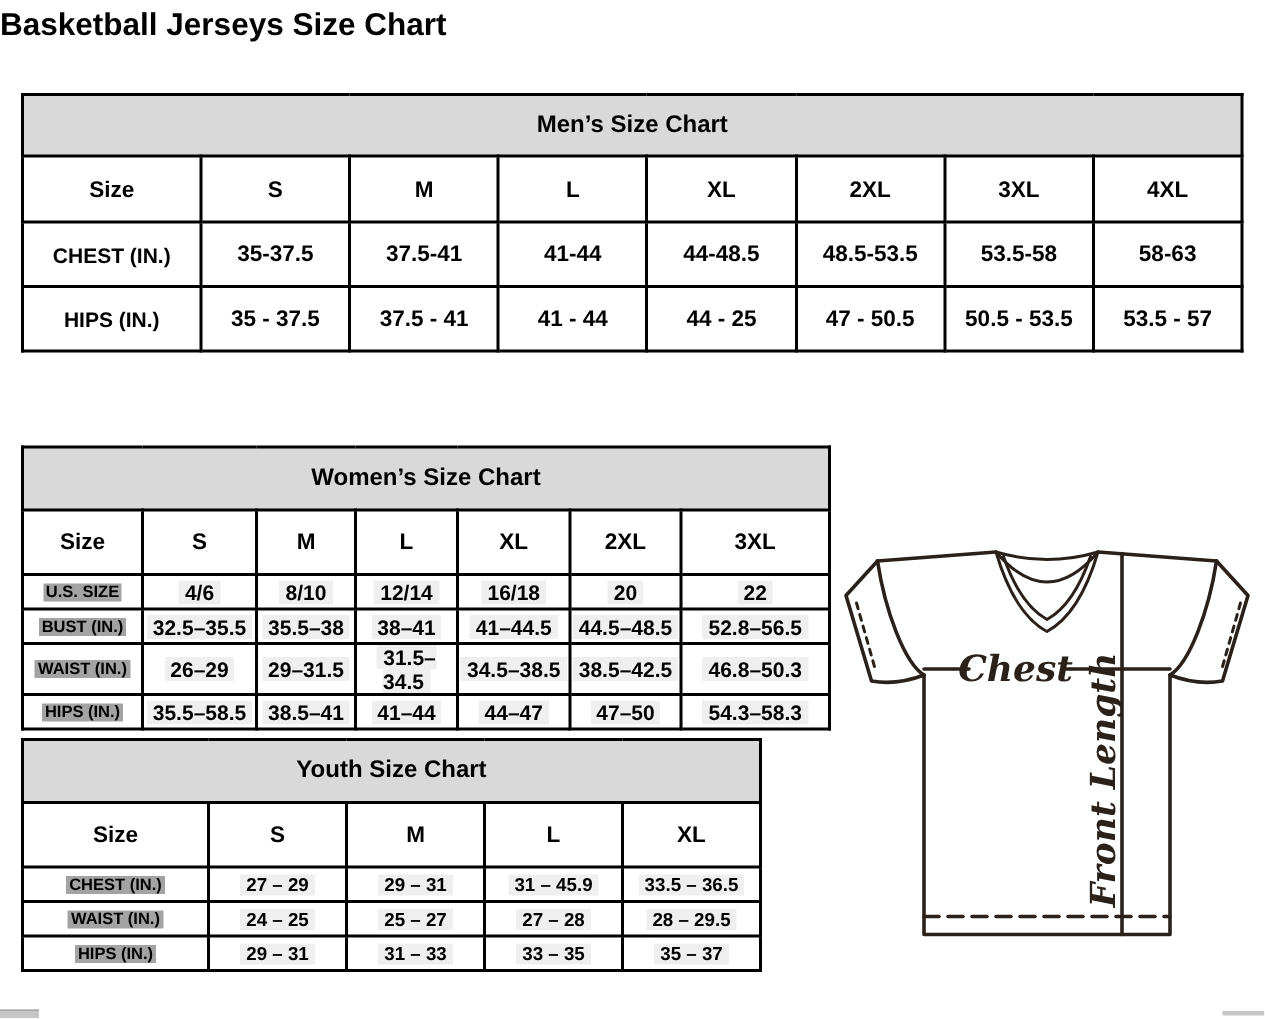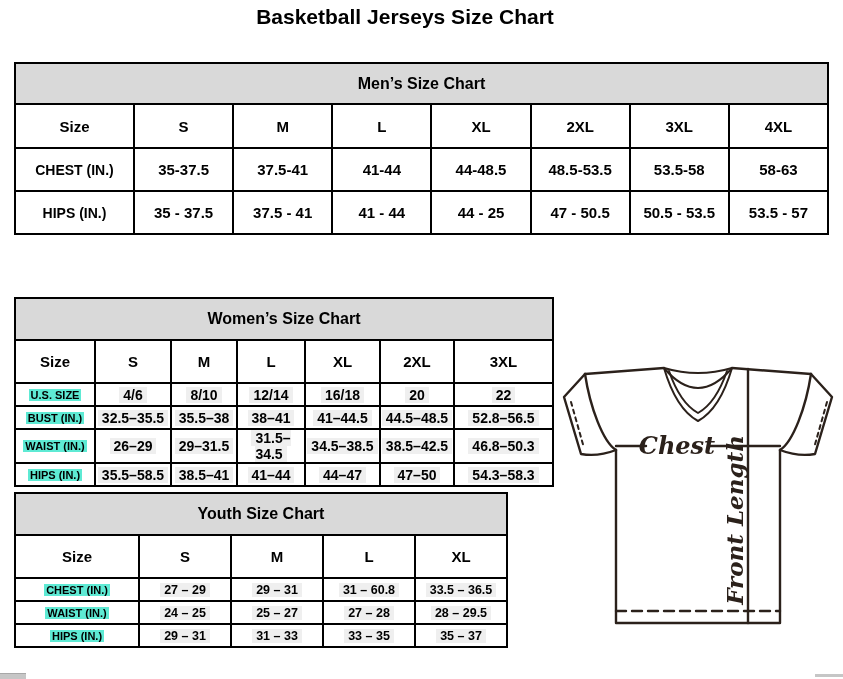--- a/index.html
+++ b/index.html
@@ -1,21 +1,21 @@
 <!DOCTYPE html>
 <html><head>
 <meta charset="utf-8">
 <style>
   html,body{margin:0;padding:0;background:#fff;}
   .page{
     position:relative;width:843px;height:679px;background:#ffffff;
     font-family:"Liberation Sans",sans-serif;color:#000;overflow:hidden;
   }
   .main-title{
-    position:absolute;left:0;top:5px;width:810px;text-align:center;
+    position:absolute;left:0;top:5px;width:810px;
     font-size:21px;font-weight:bold;margin:0;letter-spacing:0px;
   }
   table{border-collapse:collapse;table-layout:fixed;position:absolute;background:#fff;}
   th,td{border:2px solid #000;text-align:center;vertical-align:middle;padding:0;}
   .section-title{background:#d9d9d9;font-size:16px;font-weight:bold;margin-top:10px;}
   
   #mens{left:14px;top:62px;width:815px;}
   #mens .section-title{height:39px;}
   #mens .size-row th{height:42px;font-size:15px;}
   #mens td{height:41px;font-size:15px;font-weight:bold;}
@@ -26,21 +26,21 @@
   #womens .size-row th{height:41px;font-size:15px;}
   #womens td{height:21px;font-size:14px;font-weight:bold;}
   #womens .row-label{font-size:11px;}
   
   #youth{left:14px;top:492px;width:494px;}
   #youth .section-title{height:40px;}
   #youth .size-row th{height:41px;font-size:15px;}
   #youth td{height:21px;font-size:12.5px;font-weight:bold;}
   #youth .row-label{font-size:11px;}
   .hl{background:#efefef;padding:0 4px;}
-  .lblhl{background:#5eead4;padding:0 2px;}
+  .lblhl{background:#a3a3a3;padding:0 2px;}
   .diagram{position:absolute;left:558px;top:357px;}
   .diagram text{
     font-family:"DejaVu Serif","Liberation Serif",serif;
     font-style:italic;font-weight:bold;
   }
   .scroll-frag{position:absolute;background:#c6c6c6;}
   #scroll-frag-left{left:0;top:673px;width:26px;height:5px;border-top:1px solid #a8a8a8;}
   #scroll-frag-right{left:815px;top:674px;width:28px;height:3px;}
 </style>
 </head>
@@ -176,21 +176,21 @@
       <th>Size</th>
       <th>S</th>
       <th>M</th>
       <th>L</th>
       <th>XL</th>
     </tr>
     <tr>
       <td class="row-label"><span class="lblhl">CHEST (IN.)</span></td>
       <td><span class="hl">27 – 29</span></td>
       <td><span class="hl">29 – 31</span></td>
-      <td><span class="hl">31 – 60.8</span></td>
+      <td><span class="hl">31 – 45.9</span></td>
       <td><span class="hl">33.5 – 36.5</span></td>
     </tr>
     <tr>
       <td class="row-label"><span class="lblhl">WAIST (IN.)</span></td>
       <td><span class="hl">24 – 25</span></td>
       <td><span class="hl">25 – 27</span></td>
       <td><span class="hl">27 – 28</span></td>
       <td><span class="hl">28 – 29.5</span></td>
     </tr>
     <tr>

